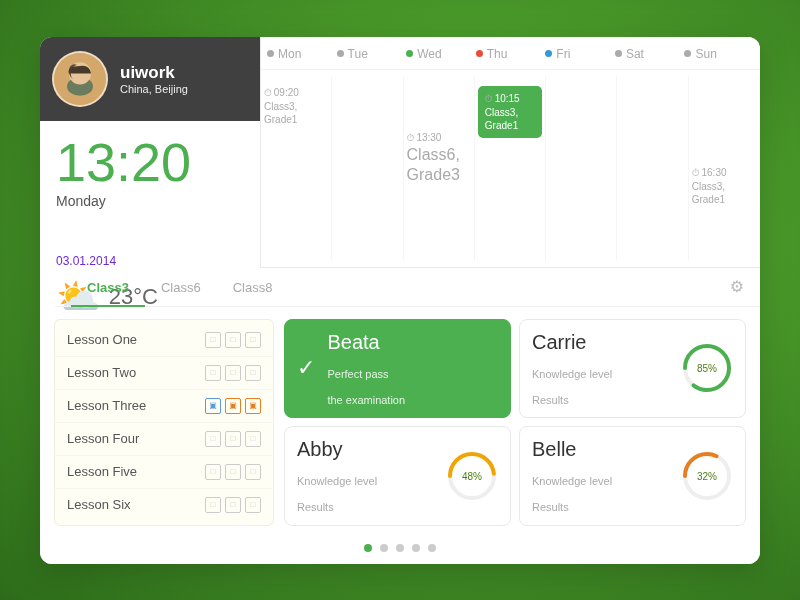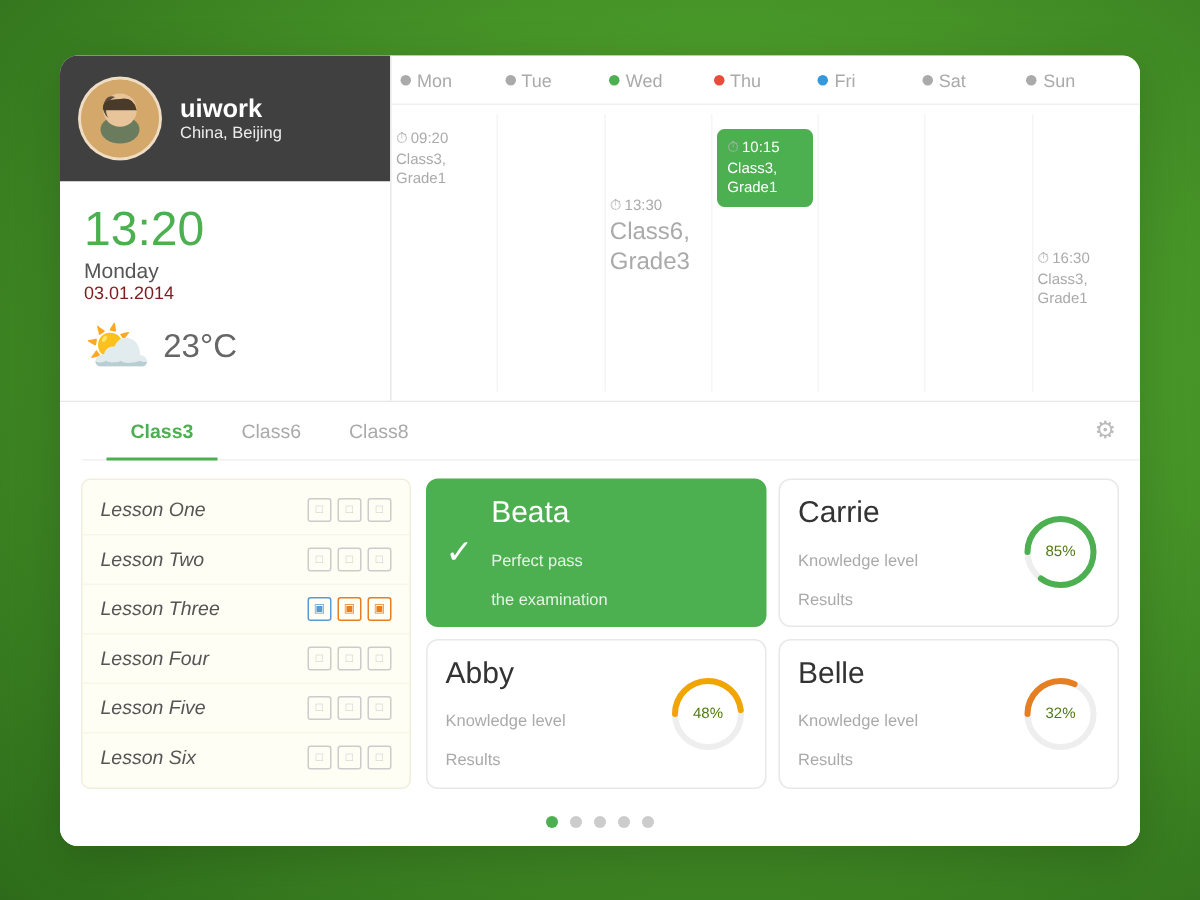--- a/index.html
+++ b/index.html
@@ -62,33 +62,34 @@
     .profile-location { font-size: 11px; opacity: 0.9; }
     .weather-panel {
       background: #fff;
       flex: 1;
       padding: 14px 16px;
       display: flex;
       flex-direction: column;
       justify-content: center;
     }
     .time-display {
-      font-size: 32px;
+      font-size: 54px;
       font-weight: 300;
       color: #4caf50;
       line-height: 1;
     }
     .day-display {
       font-size: 14px;
       color: #555;
       margin-top: 4px;
     }
     .date-display {
       font-size: 12px;
-      color: #7f1d1d;
+      color: #6d28d9;
+      margin-top: 45px;
     }
     .weather-row {
       display: flex;
       align-items: center;
       gap: 8px;
       margin-top: 8px;
     }
     .weather-icon { font-size: 36px; }
     .temp-display { font-size: 22px; color: #666; }
     
@@ -196,21 +197,21 @@
     }
     .lesson-row {
       display: flex;
       align-items: center;
       padding: 8px 12px;
       font-size: 13px;
       color: #555;
       border-bottom: 1px solid #f8f6e8;
     }
     .lesson-row:last-child { border-bottom: none; }
-    .lesson-name { flex: 1; font-style: italic; }
+    .lesson-name { flex: 1; }
     .lesson-icons {
       display: flex;
       gap: 4px;
     }
     .lesson-icon-box {
       width: 16px; height: 16px;
       border: 1.5px solid #ccc;
       border-radius: 2px;
       display: flex; align-items: center; justify-content: center;
       font-size: 8px;

